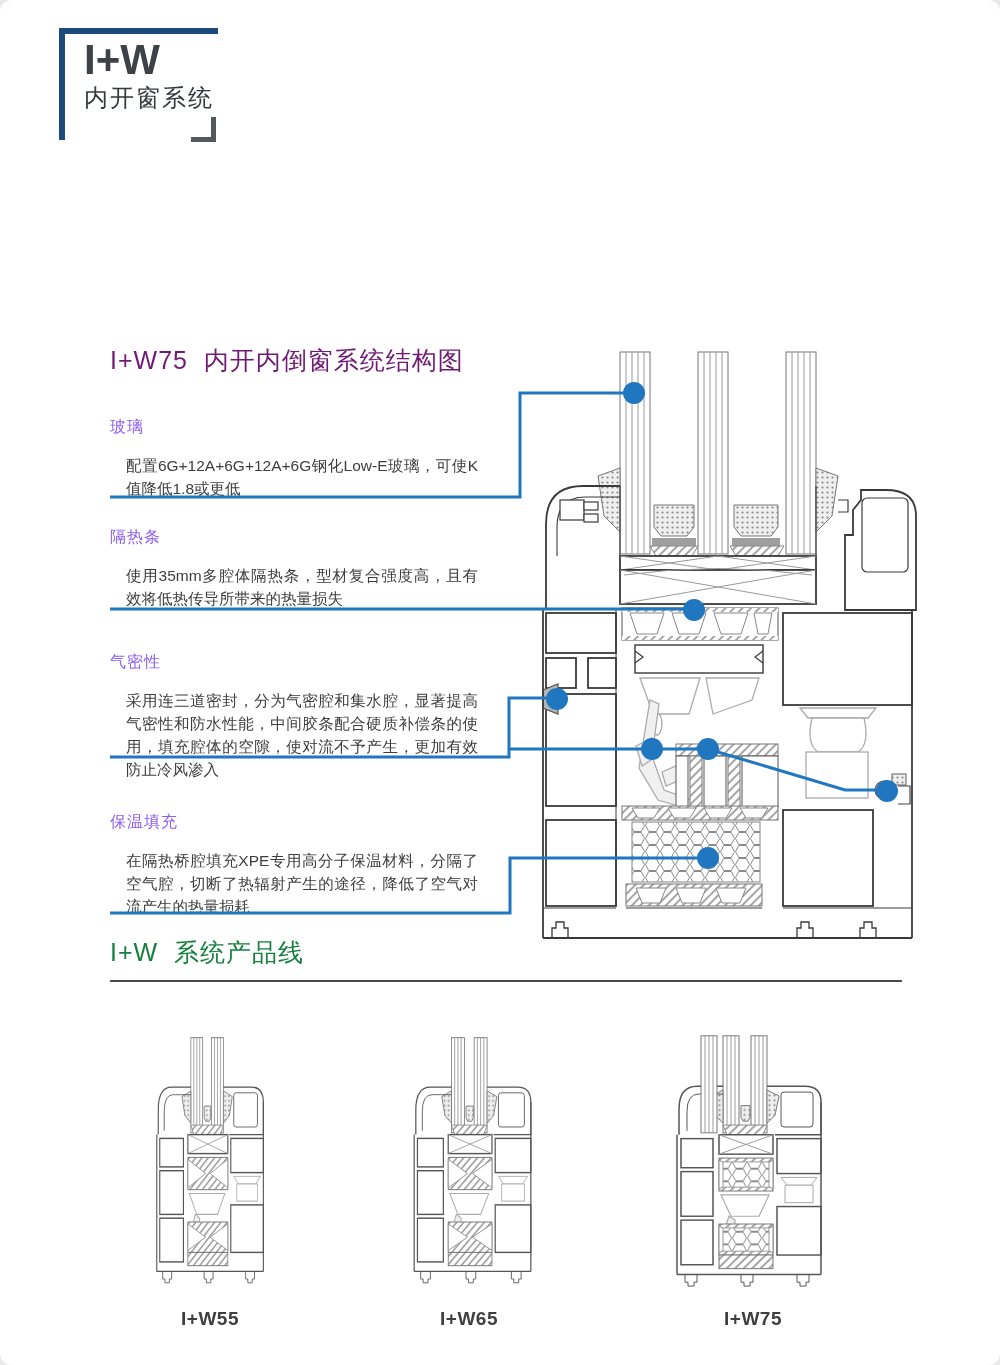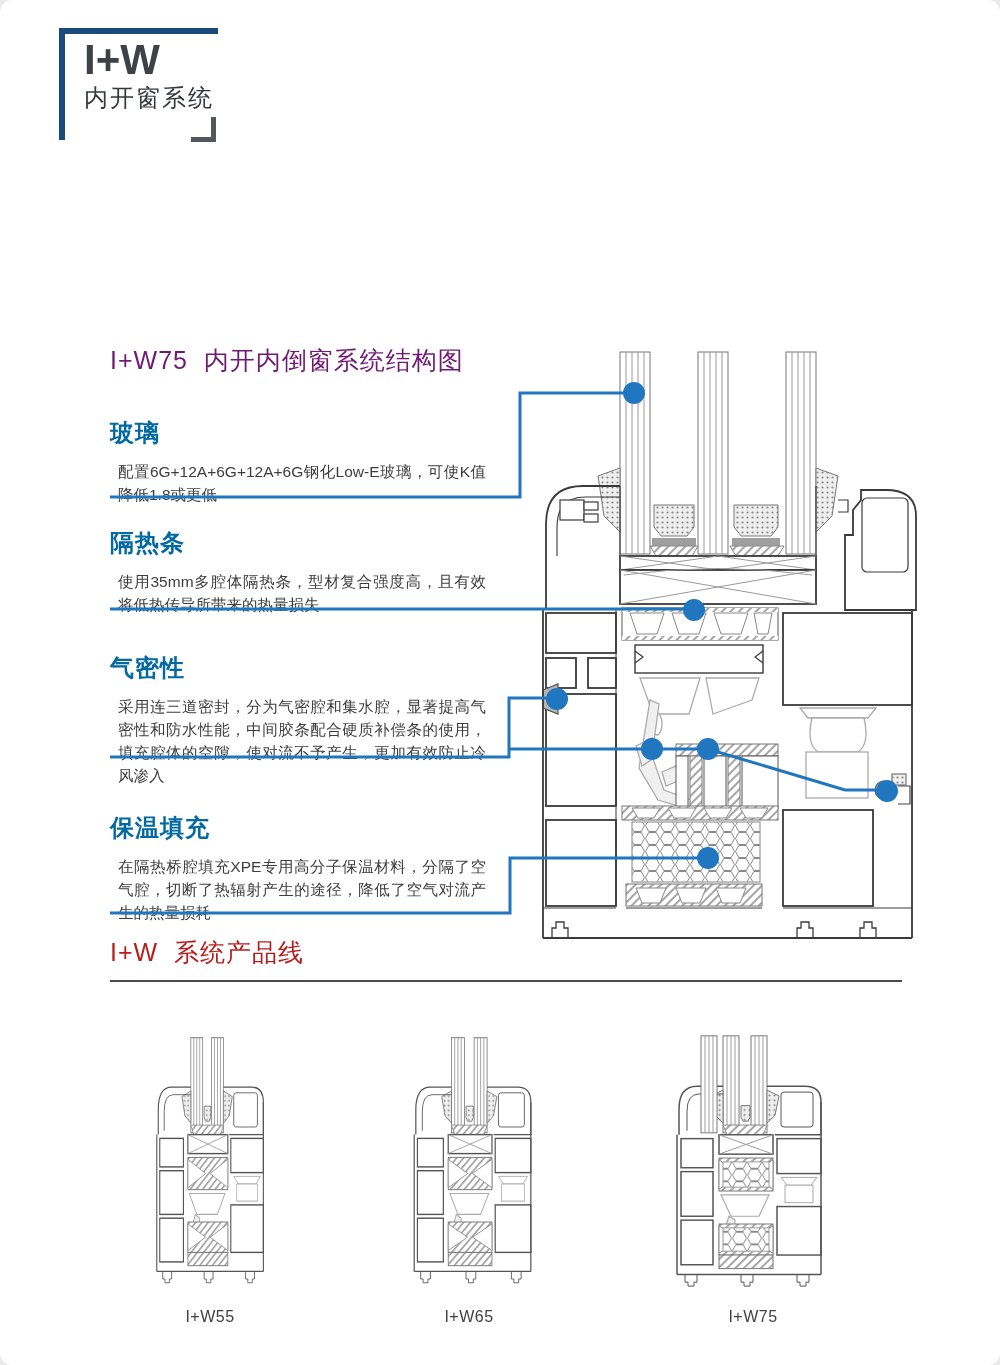--- a/index.html
+++ b/index.html
@@ -25,40 +25,40 @@
     position:absolute;left:191px;top:117px;width:20px;height:20px;
     border-right:5px solid #54575b;border-bottom:5px solid #54575b;
   }
   
   .main-title{
     position:absolute;left:110px;top:344px;
     font-size:25px;color:#701a75;white-space:pre;letter-spacing:1px;
   }
   .product-title{
     position:absolute;left:110px;top:936px;
-    font-size:25px;color:#b91c1c;white-space:pre;letter-spacing:1px;
+    font-size:25px;color:#15803d;white-space:pre;letter-spacing:1px;
   }
   .product-rule{
     position:absolute;left:110px;top:980px;width:792px;height:2px;background:#4a4a4a;
   }
   
   .callout{position:absolute;left:110px;width:384px;}
   .callout h3{
-    margin:0 0 11px 0;font-size:24px;font-weight:bold;color:#0369a1;letter-spacing:1px;
+    margin:0 0 11px 0;font-size:16px;font-weight:normal;color:#8b5cf6;letter-spacing:1px;
   }
   .callout p{
-    margin:8px;font-size:15.5px;line-height:23px;color:#3d3d3d;text-align:justify;
+    margin:16px;font-size:15.5px;line-height:23px;color:#3d3d3d;text-align:justify;
   }
   .co-0{top:417px}.co-1{top:527px}.co-2{top:652px}.co-3{top:812px}
   
   .draw-layer{position:absolute;left:0;top:0;width:1000px;height:1365px;pointer-events:none;}
   
   .product-label{
     position:absolute;top:1308px;width:90px;text-align:center;
-    font-size:16px;color:#3f3f3f;letter-spacing:0.5px;
+    font-size:19px;color:#3f3f3f;letter-spacing:0.5px;font-weight:bold;
   }
   .pl-0{left:165px}.pl-1{left:424px}.pl-2{left:708px}
 </style>
 </head>
 <body>
 
 <div class="page">
 
   <div class="logo-frame"></div>
   <div class="logo-title">I+W</div>

